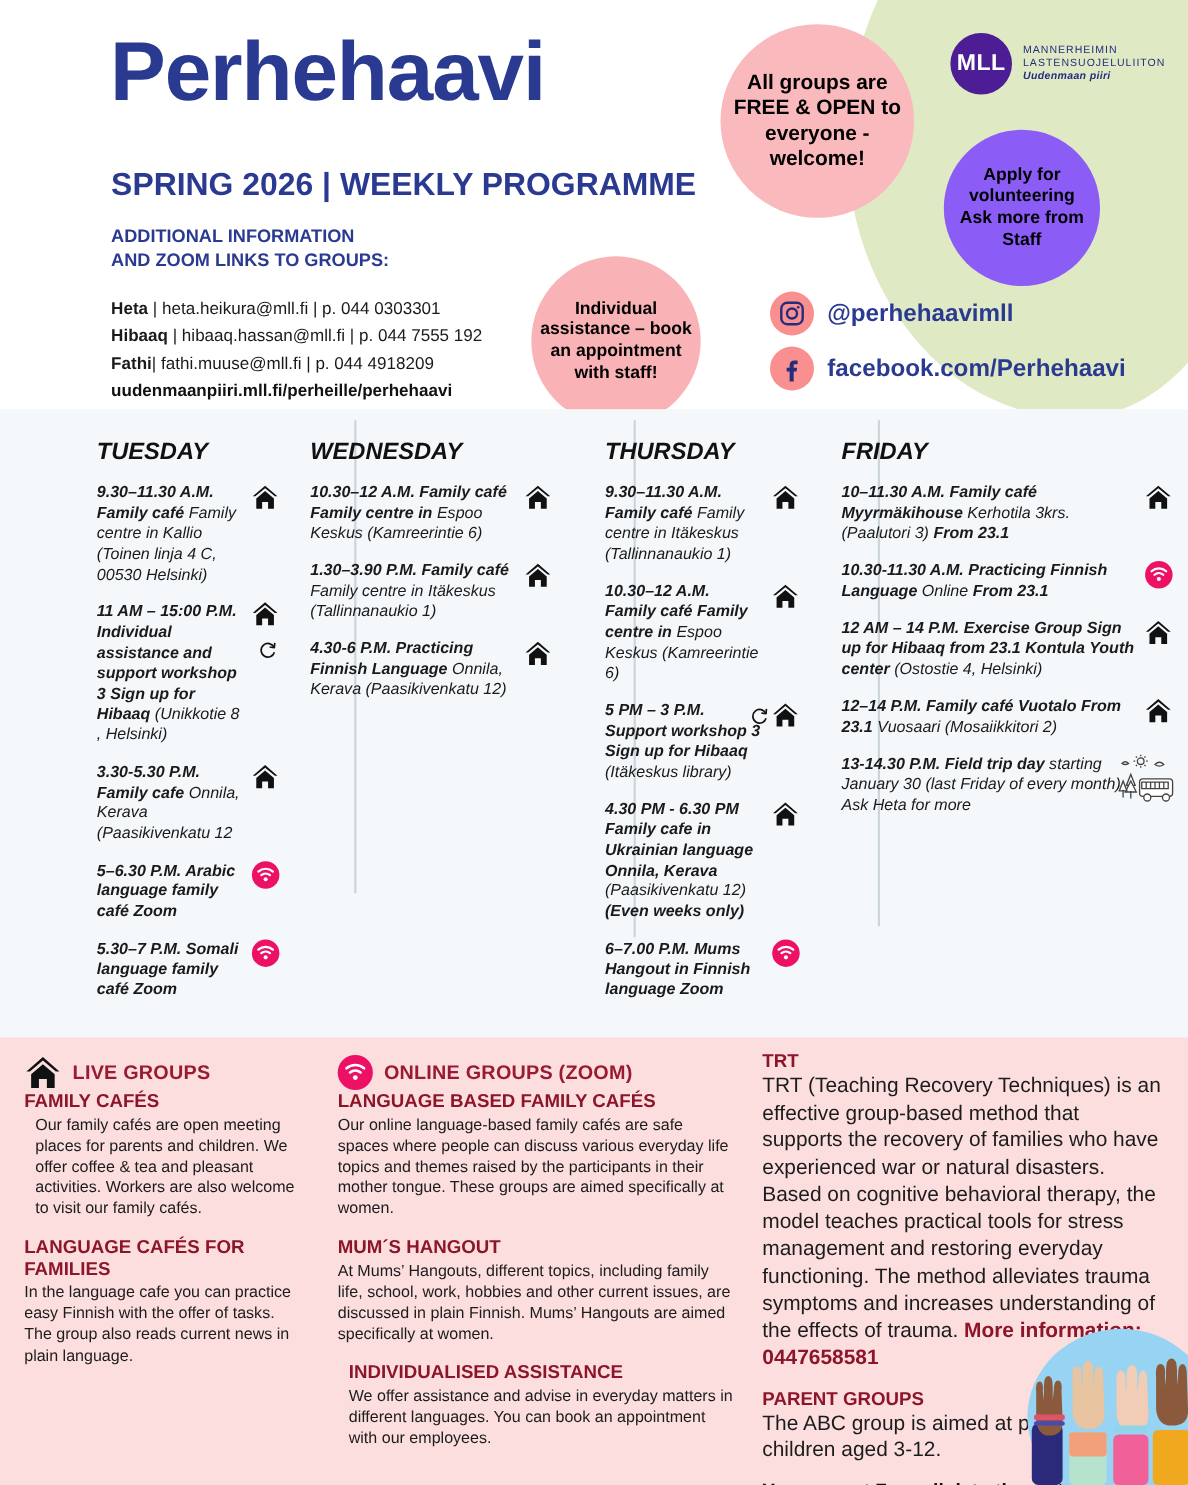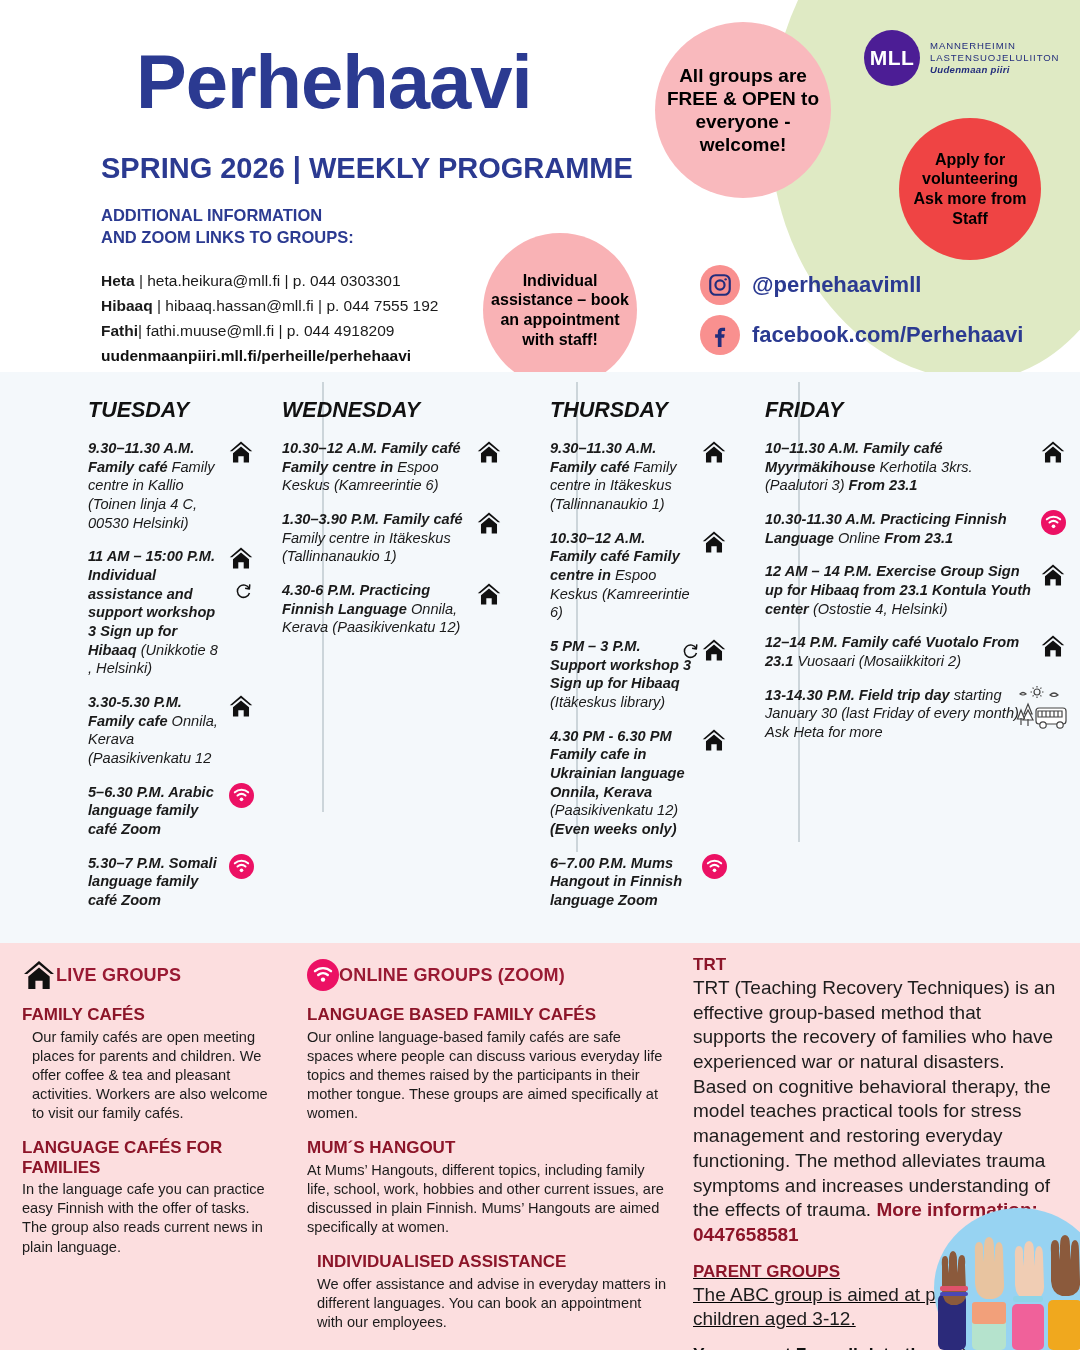--- a/index.html
+++ b/index.html
@@ -13,43 +13,42 @@
   .page { position: relative; width: 1080px; height: 1350px; background:#fff; overflow:hidden; }
 
   
   .header { position: absolute; left:0; top:0; width:1080px; height:372px; background:#ffffff; overflow:hidden; }
   .green-blob {
     position:absolute; right:-60px; top:-120px; width:370px; height:500px;
     background:#dfeac4; border-radius: 52% 48% 44% 56% / 50% 55% 45% 50%;
     z-index:0;
   }
   .title {
-    position:absolute; left:100px; top:38px;
+    position:absolute; left:100px; top:22px;
     font-size:76px; font-weight:bold; color:#2b3a91; letter-spacing:-1px; z-index:3;
     font-family:"Liberation Sans", sans-serif;
-    margin-left:36px;
   }
   .subtitle {
     position:absolute; left:101px; top:152px;
     font-size:29px; font-weight:bold; color:#2b3a91; z-index:3;
   }
   .addl {
     position:absolute; left:101px; top:205px; font-size:16.5px;
     font-weight:bold; color:#2b3a91; line-height:1.32; z-index:3;
   }
   .contacts { position:absolute; left:101px; top:268px; z-index:3; font-size:15.5px; color:#1a1a1a; line-height:1.62; }
   .contacts .nm { font-weight:bold; }
   .weburl { font-weight:bold; color:#111; }
 
   .bubble {
     position:absolute; border-radius:50%; display:flex; align-items:center; justify-content:center;
     text-align:center; font-weight:bold; color:#000; line-height:1.22; z-index:4;
   }
   .bubble-free { left:655px; top:22px; width:176px; height:176px; background:#f9b9bd; font-size:19px; padding:6px; }
-  .bubble-apply { left:899px; top:118px; width:142px; height:142px; background:#ef4444; font-size:16px; padding:8px; }
+  .bubble-apply { left:858px; top:118px; width:142px; height:142px; background:#8b5cf6; font-size:16px; padding:8px; }
   .bubble-individual { left:483px; top:233px; width:154px; height:154px; background:#f9b2b5; font-size:16px; padding:8px; }
 
   
   .mll-wrap { position:absolute; left:864px; top:30px; z-index:5; display:flex; align-items:center; gap:10px;}
   .mll-circle {
     width:56px; height:56px; border-radius:50%; background:#4c1d95;
     display:flex; align-items:center; justify-content:center;
     color:#fff; font-weight:bold; font-size:21px; letter-spacing:0.5px;
   }
   .mll-text { color:#232d7c; font-size:9.6px; line-height:1.28; letter-spacing:0.9px; }
@@ -92,21 +91,21 @@
   .bottom {
     position:absolute; left:0; top:943px; width:1080px; height:407px;
     background:#fcdedf; overflow:hidden;
   }
   .bwrap { display:flex; height:100%; }
   .bcol { position:relative; }
   .bcol1 { width:295px; padding:16px 18px 0 22px; }
   .bcol2 { width:390px; padding:16px 14px 0 12px; }
   .bcol3 { width:395px; padding:12px 22px 0 8px; }
 
-  .leg-head { display:flex; align-items:center; margin-bottom:14px; }
+  .leg-head { display:flex; align-items:center; gap:10px; }
   .leg-title { font-size:18px; font-weight:bold; color:#991a33; letter-spacing:0.2px; }
   .sec-h { font-size:17px; font-weight:bold; color:#8c1529; margin-bottom:3px; line-height:1.15; }
   .sec-p { font-size:14.6px; color:#1c1c1c; line-height:1.31; margin-bottom:15px; }
   .indent { padding-left:10px; }
 
   .trt-h { font-size:17px; font-weight:bold; color:#8c1529; margin-bottom:1px; }
   .trt-p { font-size:19px; color:#1c1c1c; line-height:1.30; }
   .trt-p .hl { color:#8c1529; font-weight:bold; }
   .zoomline { font-size:17.5px; font-weight:bold; color:#111; line-height:1.36; margin-top:12px; }
 
@@ -373,21 +372,21 @@
         </div>
         <div class="indent">
           <div class="sec-h">INDIVIDUALISED ASSISTANCE</div>
           <div class="sec-p">We offer assistance and advise in everyday matters in different languages. You can book an appointment with our employees.</div>
         </div>
       </div>
 
       <div class="bcol bcol3">
         <div class="trt-h">TRT</div>
         <div class="trt-p"><span>TRT (Teaching Recovery Techniques) is an effective group-based method that supports the recovery of families who have experienced war or natural disasters. Based on cognitive behavioral therapy, the model teaches practical tools for stress management and restoring everyday functioning. The method alleviates trauma symptoms and increases understanding of the effects of trauma. </span><span class="hl">More information: 0447658581</span></div>
-        <div style="margin-top:14px;text-decoration:underline;">
+        <div style="margin-top:14px;">
           <div class="trt-h">PARENT GROUPS</div>
           <div class="trt-p">The ABC group is aimed at parents of children aged 3-12.</div>
         </div>
         <div class="zoomline">You can get Zoom link to the online groups from staff</div>
       </div>
     </div>
 
     <div class="hands-blob">
       <div class="hands-bg"></div>
       <svg width="160" height="148" viewBox="0 0 160 148" style="position:absolute;left:0;top:0;">

